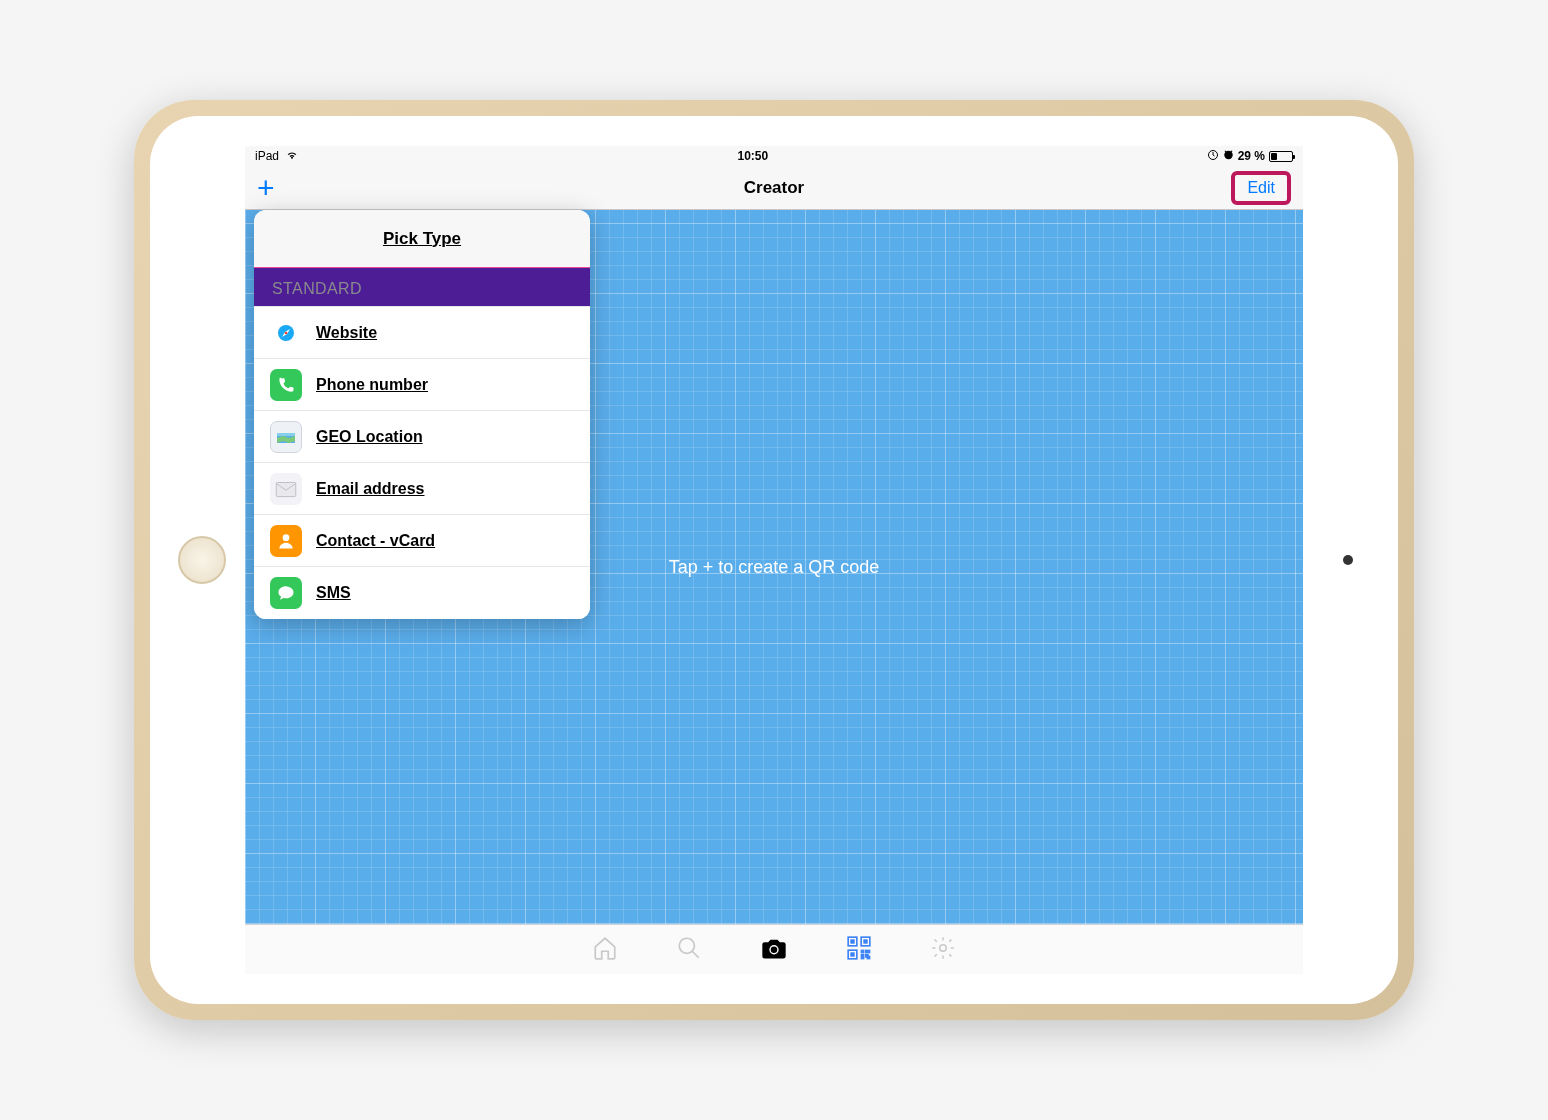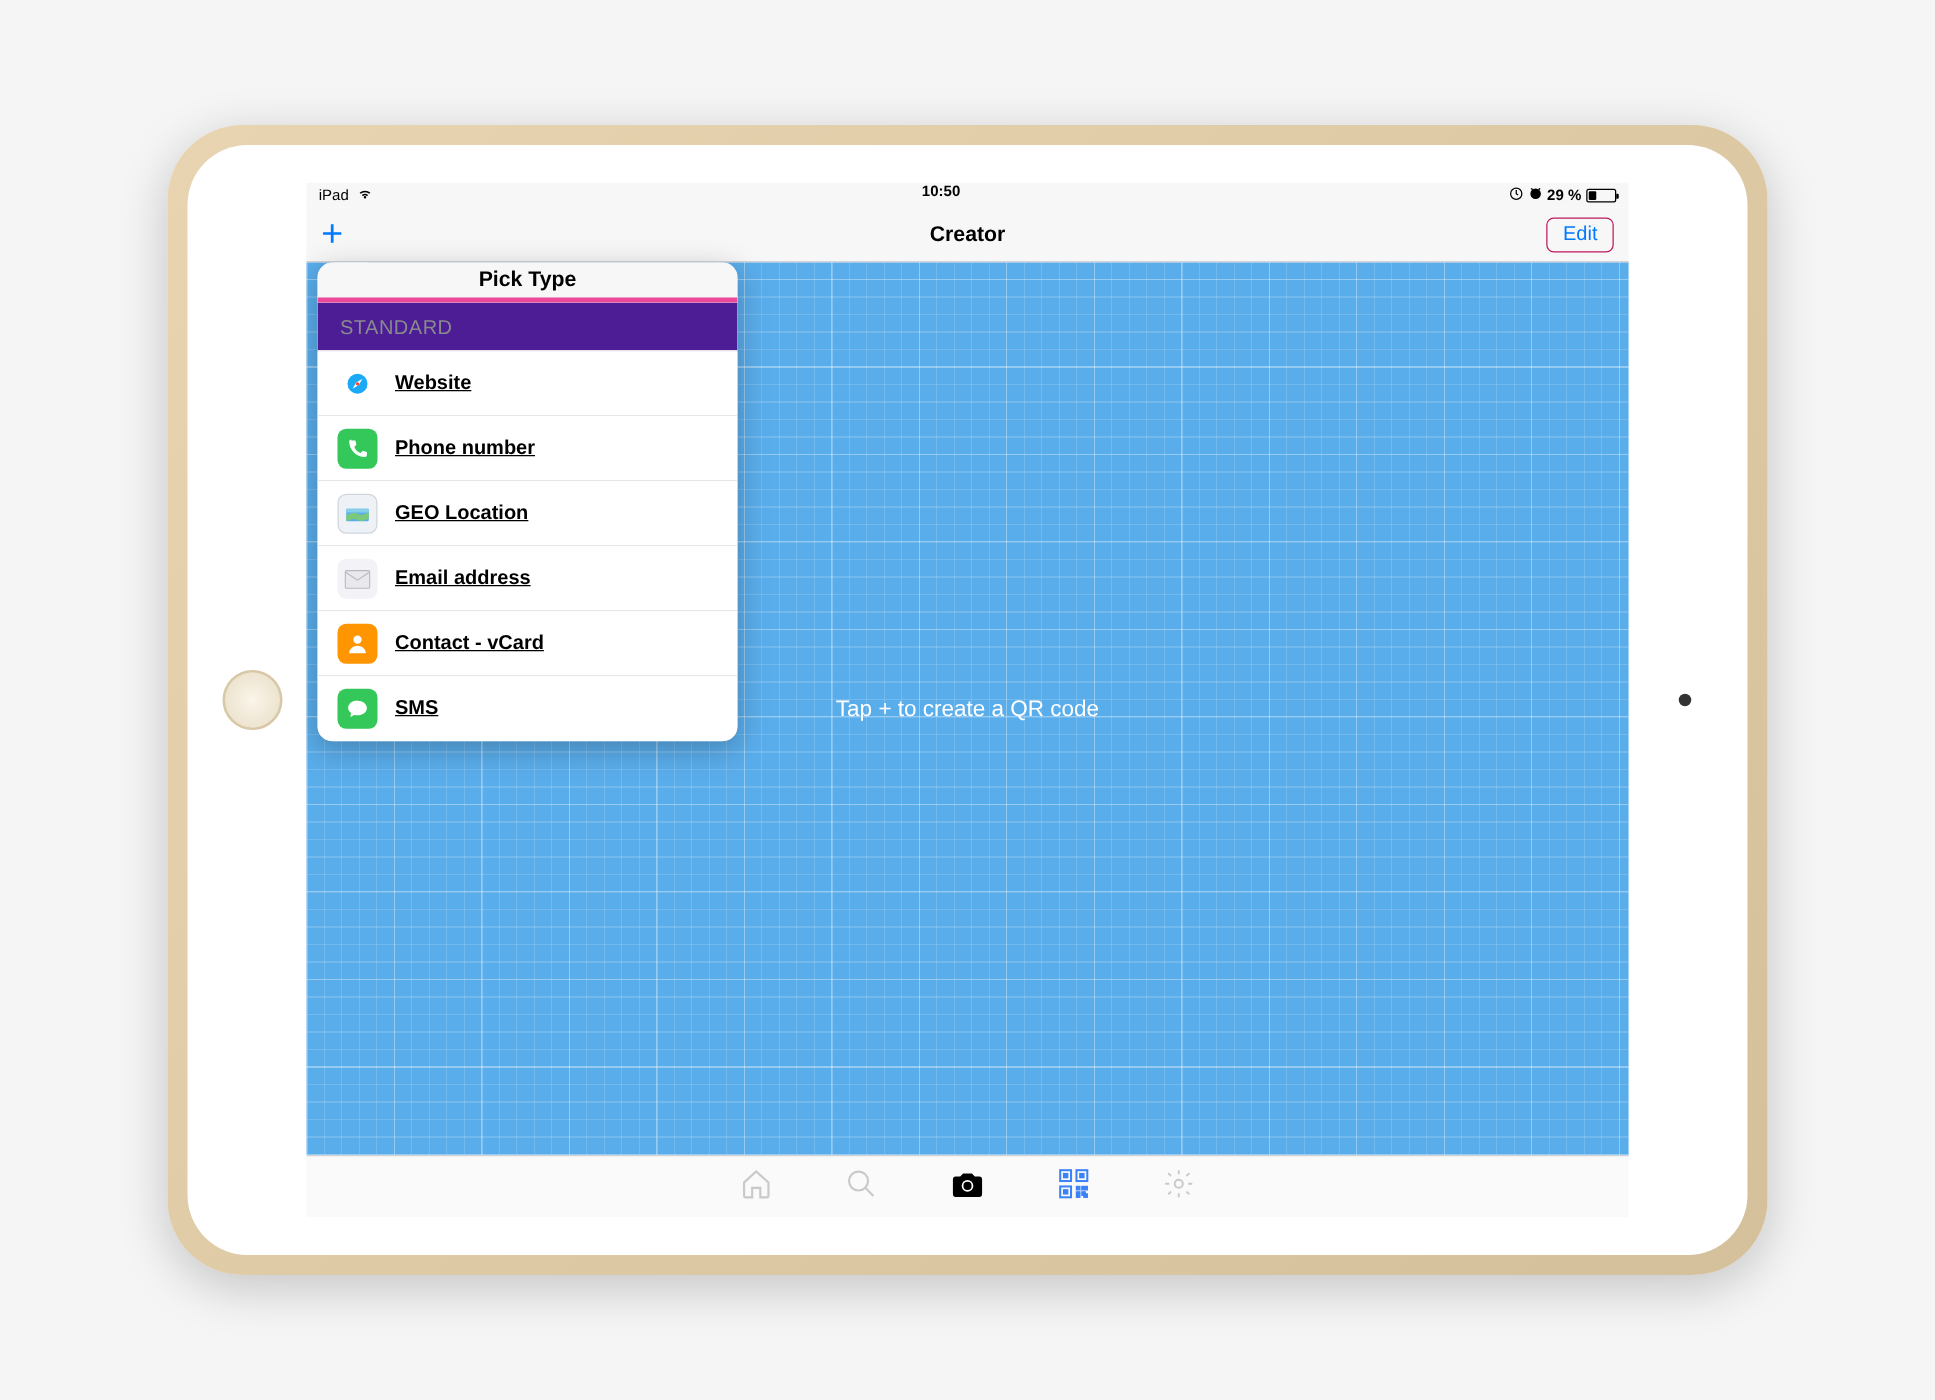--- a/index.html
+++ b/index.html
@@ -56,20 +56,21 @@
       background: #fff;
       display: flex;
       flex-direction: column;
       overflow: hidden;
       position: relative;
     }
     .status-bar {
       height: 20px;
       background: #f7f7f8;
       display: flex;
+      align-items: center;
       justify-content: space-between;
       padding: 0 10px;
       font-size: 12px;
       color: #000;
       gap: 40px;
     }
     .status-left { display: flex; align-items: center; gap: 6px; font-weight: 500; }
     .status-right { display: flex; align-items: center; gap: 4px; font-weight: 700; }
     .nav-bar {
       height: 44px;
@@ -92,21 +93,21 @@
       position: absolute;
       left: 50%;
       transform: translateX(-50%);
       font-size: 17px;
       font-weight: 600;
       color: #000;
     }
     .nav-edit {
       color: #007aff;
       font-size: 16px;
-      border: 1px solid #be185d;
+      border: 4px solid #be185d;
       padding: 4px 12px;
       border-radius: 6px;
       cursor: pointer;
     }
     .content {
       flex: 1;
       background: #5aadeb;
       background-image:
         repeating-linear-gradient(0deg, rgba(255,255,255,0.15) 0, rgba(255,255,255,0.15) 1px, transparent 1px, transparent 14px),
         repeating-linear-gradient(90deg, rgba(255,255,255,0.15) 0, rgba(255,255,255,0.15) 1px, transparent 1px, transparent 14px),
@@ -138,29 +139,30 @@
       top: -9px;
       left: 18px;
       width: 18px;
       height: 18px;
       background: #f7f7f8;
       transform: rotate(45deg);
       border-top-left-radius: 3px;
     }
     .popover-header {
       background: #f7f7f8;
-      height: 32px;
+      height: 58px;
       display: flex;
       align-items: center;
       justify-content: center;
       font-size: 17px;
       font-weight: 600;
-      border-bottom: 4px solid #ec4899;
+      border-bottom: 1px solid #ec4899;
       position: relative;
       z-index: 2;
+      text-decoration: underline;
     }
     .popover-section {
       background: #4c1d95;
       padding: 12px 18px 8px;
       font-size: 16px;
       color: #8a8a8e;
       letter-spacing: 0.4px;
       border-bottom: 1px solid #e5e5ea;
     }
     .popover-item {

